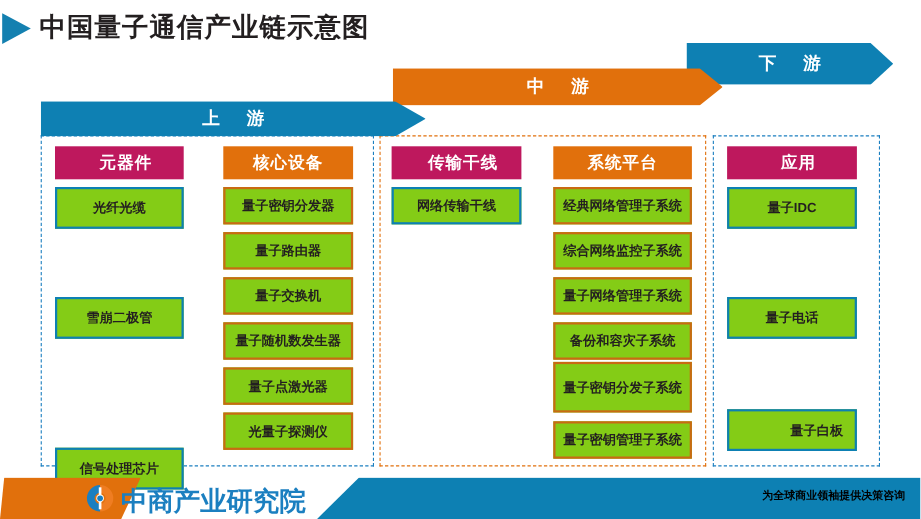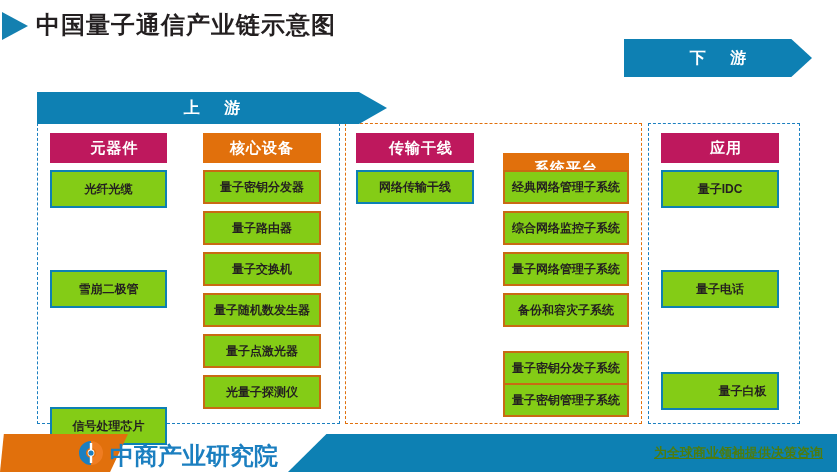--- a/index.html
+++ b/index.html
@@ -146,21 +146,21 @@
   .node-orange { border: 2px solid #c96a13; }
 
   
   #col-components { left: 50px; width: 117px; }
   #col-components .col-header { width: 117px; }
   #col-core { left: 203px; width: 118px; }
   #col-core .col-header { width: 118px; }
   #col-trunk { left: 356px; width: 118px; }
   #col-trunk .col-header { width: 118px; }
   #col-platform { left: 503px; width: 126px; }
-  #col-platform .col-header { width: 126px; margin-top: 20px; }
+  #col-platform .col-header { width: 126px; }
   #col-app { left: 661px; width: 118px; }
   #col-app .col-header { width: 118px; }
 
   
   .footer-orange {
     position: absolute;
     left: 0;
     top: 434px;
     width: 128px;
     height: 38px;
@@ -190,36 +190,36 @@
     font-size: 24px;
     font-weight: bold;
     color: #1b7fc0;
     letter-spacing: 0px;
     white-space: nowrap;
   }
   .footer-slogan {
     position: absolute;
     right: 14px;
     top: 444px;
-    font-size: 13px;
-    font-weight: bold;
-    color: #4d7c0f;
-    white-space: nowrap;
-    text-decoration: underline;
+    font-size: 10px;
+    font-weight: bold;
+    color: #000000;
+    white-space: nowrap;
   }
 </style>
 </head>
 <body>
 
 <div id="canvas">
 
   <div class="title-marker"></div>
   <div class="page-title">中国量子通信产业链示意图</div>
 
   <div class="banner banner-up">上 游</div>
+  <div class="banner banner-mid">中 游</div>
   <div class="banner banner-down">下 游</div>
 
   <div class="group group-up"></div>
   <div class="group group-mid"></div>
   <div class="group group-down"></div>
 
   <div class="col" id="col-components">
       <div class="col-header hdr-blue">元器件</div>
       <div class="node node-blue" style="top: 37px; left: 0px; width: 100%; height: 38px;">光纤光缆</div>
       <div class="node node-blue" style="top: 137px; left: 0px; width: 100%; height: 38px;">雪崩二极管</div>
@@ -237,21 +237,21 @@
   <div class="col" id="col-trunk">
       <div class="col-header hdr-blue">传输干线</div>
       <div class="node node-blue" style="top: 37px; left: 0px; width: 100%; height: 34px;">网络传输干线</div>
     </div>
   <div class="col" id="col-platform">
       <div class="col-header hdr-orange">系统平台</div>
       <div class="node node-orange" style="top: 37px; left: 0px; width: 100%; height: 34px;">经典网络管理子系统</div>
       <div class="node node-orange" style="top: 78px; left: 0px; width: 100%; height: 34px;">综合网络监控子系统</div>
       <div class="node node-orange" style="top: 119px; left: 0px; width: 100%; height: 34px;">量子网络管理子系统</div>
       <div class="node node-orange" style="top: 160px; left: 0px; width: 100%; height: 34px;">备份和容灾子系统</div>
-      <div class="node node-orange" style="top: 218px; left: 0px; width: 100%; height: 34px;">量子密钥分发子系统</div>
+      <div class="node node-orange" style="top: 196px; left: 0px; width: 100%; height: 46px;">量子密钥分发子系统</div>
       <div class="node node-orange" style="top: 250px; left: 0px; width: 100%; height: 34px;">量子密钥管理子系统</div>
     </div>
   <div class="col" id="col-app">
       <div class="col-header hdr-blue">应用</div>
       <div class="node node-blue" style="top: 37px; left: 0px; width: 100%; height: 38px;">量子IDC</div>
       <div class="node node-blue" style="top: 137px; left: 0px; width: 100%; height: 38px;">量子电话</div>
       <div class="node node-blue" style="top: 239px; left: 0px; width: 100%; height: 38px; padding-left: 45px;">量子白板</div>
     </div>
 
   <div class="footer-orange"></div>

